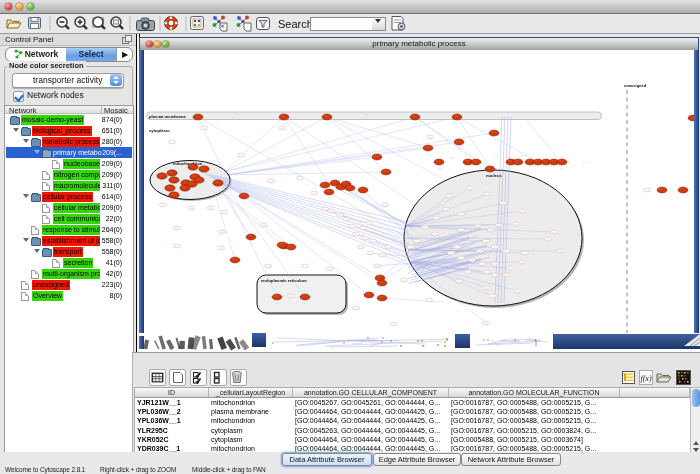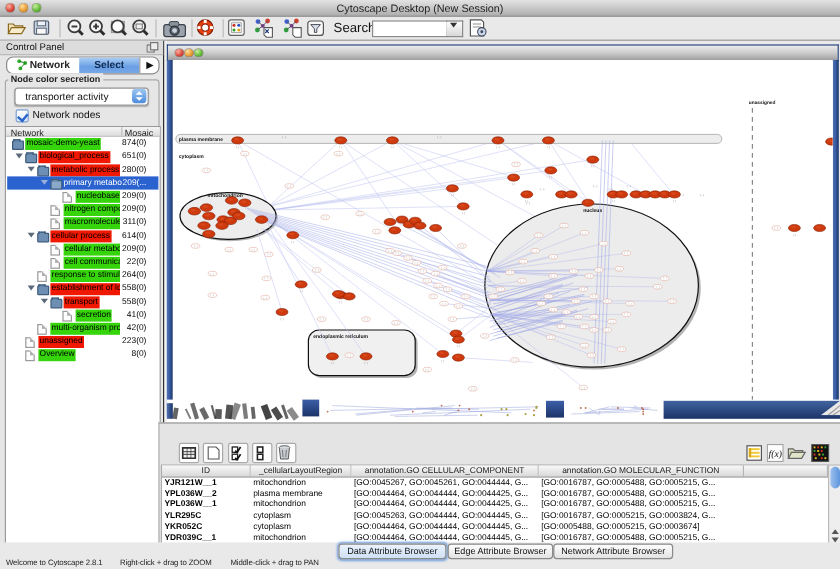--- a/index.html
+++ b/index.html
@@ -9,36 +9,36 @@
   
   #titlebar{left:0;top:0;width:700px;height:13px;
     background:linear-gradient(#e3e3e3,#c9c9c9 50%,#adadad);
     border-bottom:1px solid #6e6e6e;}
   #titlebar .tl{position:absolute;top:3px;width:6.5px;height:6.5px;border-radius:50%;box-shadow:0 0 0 0.5px rgba(60,40,20,.5);}
   #titletext{position:absolute;left:0;right:0;top:1.5px;text-align:center;
     font-size:9px;color:#222;}
   
   #toolbar{left:0;top:14px;width:700px;height:19px;background:#e9e9e9;border-bottom:1px solid #9a9a9a;}
   
-  #cpanel{left:0;top:34px;width:136px;height:426px;background:#e6e6e6;border-right:1px solid #000000;}
+  #cpanel{left:0;top:34px;width:136px;height:426px;background:#e6e6e6;border-right:4px solid #000000;}
   #cphead{position:absolute;left:0;top:0;width:136px;height:11px;background:#dcdcdc;border-bottom:1px solid #bbb;}
   #cphead span{position:absolute;left:5px;top:1px;font-size:8px;color:#111;}
   #tabs{position:absolute;left:5px;top:13px;width:126px;height:13px;background:#fff;
         border:1px solid #8a8a8a;border-radius:6px;overflow:hidden;}
   #tabs .net{position:absolute;left:0;top:0;width:60px;height:13px;font-size:8.5px;font-weight:bold;color:#222;
         text-align:center;line-height:13px;}
   #tabs .mos{position:absolute;left:60px;top:0;width:50px;height:13px;font-size:8.5px;font-weight:bold;color:#102a50;
         background:linear-gradient(#aacef4,#699ee4 60%,#77a8e8);text-align:center;line-height:13px;}
   #tabs .arr{position:absolute;left:110px;top:0;width:16px;height:13px;border-left:1px solid #999;
         font-size:8px;text-align:center;line-height:13px;color:#111;}
   #groupbox{position:absolute;left:4px;top:32px;width:127px;height:40px;border:1px solid #aaa;border-radius:3px;}
   #grouplabel{position:absolute;left:7px;top:26.5px;background:#e6e6e6;padding:0 2px;font-size:7.5px;font-weight:bold;color:#222;}
   #combo{position:absolute;left:12px;top:39px;width:110px;height:13px;background:#fff;border:1px solid #999;
          border-radius:3px;box-shadow:0 1px 1px rgba(0,0,0,.25);}
-  #combo span{position:absolute;left:8px;top:1px;font-size:8.5px;color:#111;}
+  #combo span{position:absolute;left:20px;top:1px;font-size:8.5px;color:#111;}
   #combo .spin{position:absolute;left:auto;right:1px;top:0px;width:12px;height:12px;border-radius:3px;
          background:linear-gradient(#9ec6f2,#4f8cdc);}
   #combo .spin:before{content:"";position:absolute;left:3px;top:2px;border-left:3px solid transparent;
          border-right:3px solid transparent;border-bottom:3.5px solid #fff;}
   #combo .spin:after{content:"";position:absolute;left:3px;bottom:2px;border-left:3px solid transparent;
          border-right:3px solid transparent;border-top:3.5px solid #fff;}
   #checkbox{position:absolute;left:13px;top:57px;width:9px;height:9px;background:linear-gradient(#fff,#dfeafa);
          border:1px solid #7aa0d4;border-radius:2px;}
   #checkbox:before{content:"";position:absolute;left:1.5px;top:1px;width:4px;height:6px;
          border:solid #2a66c8;border-width:0 2px 2px 0;transform:rotate(40deg);}
@@ -84,21 +84,20 @@
         border-radius:3px;font-size:7.5px;color:#111;text-align:center;line-height:11px;}
   #status{left:0;top:465.5px;width:700px;height:8px;font-size:6.5px;letter-spacing:-0.1px;color:#222;}
 </style>
 </head>
 <body>
 
 <div class="abs" id="titlebar">
   <div class="tl" style="left:5px;background:radial-gradient(circle at 35% 30%,#ffb0a0,#d84438 60%,#a03028);"></div>
   <div class="tl" style="left:16px;background:radial-gradient(circle at 35% 30%,#ffe0a0,#e89a30 60%,#b87418);"></div>
   <div class="tl" style="left:27px;background:radial-gradient(circle at 35% 30%,#c8f0a0,#60b838 60%,#428818);"></div>
-  <div id="titletext">Cytoscape Desktop (New Session)</div>
 </div>
 
 <div class="abs" id="toolbar">
   <svg width="700" height="19" style="position:absolute;left:0;top:0">
 
     <g transform="translate(6,3)">
       <path d="M1 11 L1 3 L5 3 L6.5 4.5 L13 4.5 L13 6" fill="#f2e2b8" stroke="#8a6820" stroke-width="1"></path>
       <path d="M1 11 L3.5 6 L15 6 L12 11 Z" fill="#f8eccc" stroke="#8a6820" stroke-width="1"></path>
     </g>
 
@@ -330,20 +329,21 @@
   </div>
 </div>
 
 <div class="abs" style="left:137px;top:34px;width:2px;height:318px;background:#f2f2f2;"></div>
 
 <div class="abs" id="netwin">
   <div id="ntitle">
     <div class="tl" style="left:6px;background:radial-gradient(circle at 35% 30%,#ffb0a0,#d84438 60%,#a03028);"></div>
     <div class="tl" style="left:14px;background:radial-gradient(circle at 35% 30%,#ffe0a0,#e89a30 60%,#b87418);"></div>
     <div class="tl" style="left:22px;background:radial-gradient(circle at 35% 30%,#c8f0a0,#60b838 60%,#428818);"></div>
+    <div id="ntitletext">primary metabolic process</div>
   </div>
   <div id="nleft"></div>
   <div id="nright"></div>
   <div id="ncanvas">
     <svg id="netsvg" width="550" height="286">
         <line x1="80.0" y1="122.0" x2="54.0" y2="67.0" stroke="#bcc2ef" stroke-width="0.55" opacity="0.75"></line>
 <line x1="80.0" y1="122.0" x2="140.0" y2="67.0" stroke="#bcc2ef" stroke-width="0.55" opacity="0.75"></line>
 <line x1="80.0" y1="122.0" x2="183.0" y2="67.0" stroke="#bcc2ef" stroke-width="0.55" opacity="0.75"></line>
 <line x1="80.0" y1="122.0" x2="271.0" y2="67.0" stroke="#bcc2ef" stroke-width="0.55" opacity="0.75"></line>
 <line x1="80.0" y1="122.0" x2="313.0" y2="67.0" stroke="#bcc2ef" stroke-width="0.55" opacity="0.75"></line>

